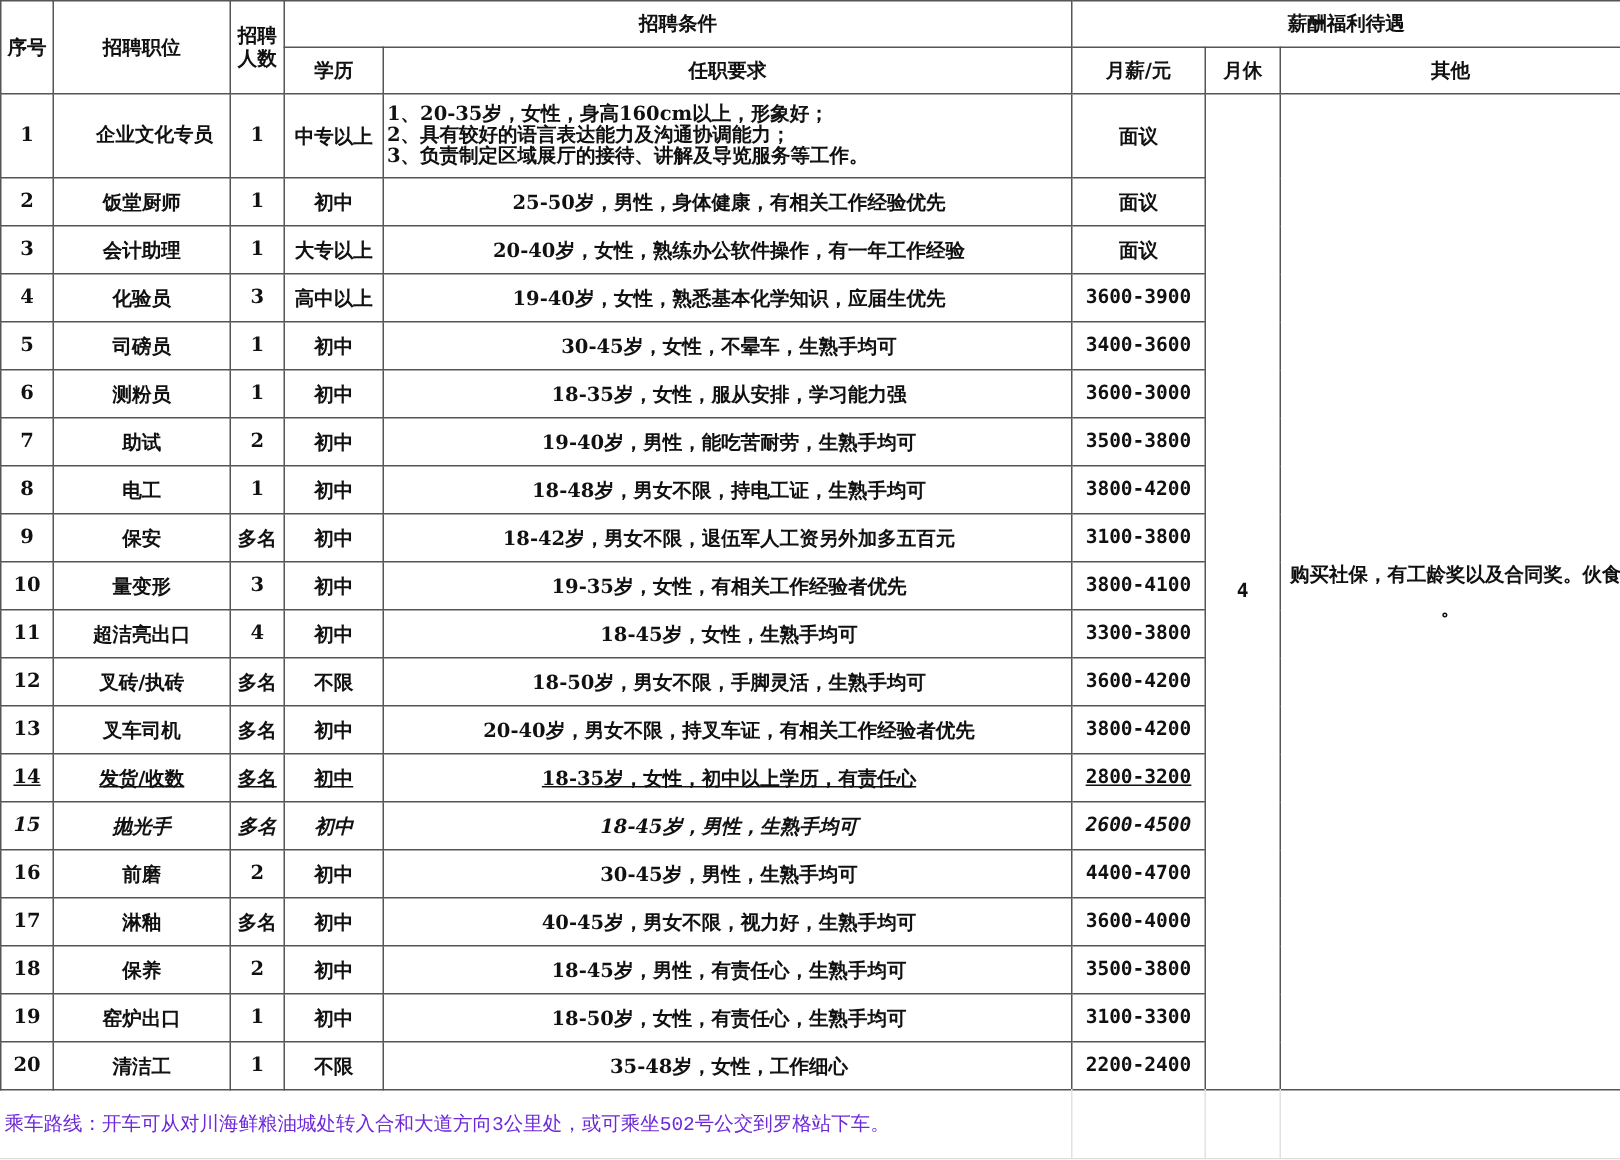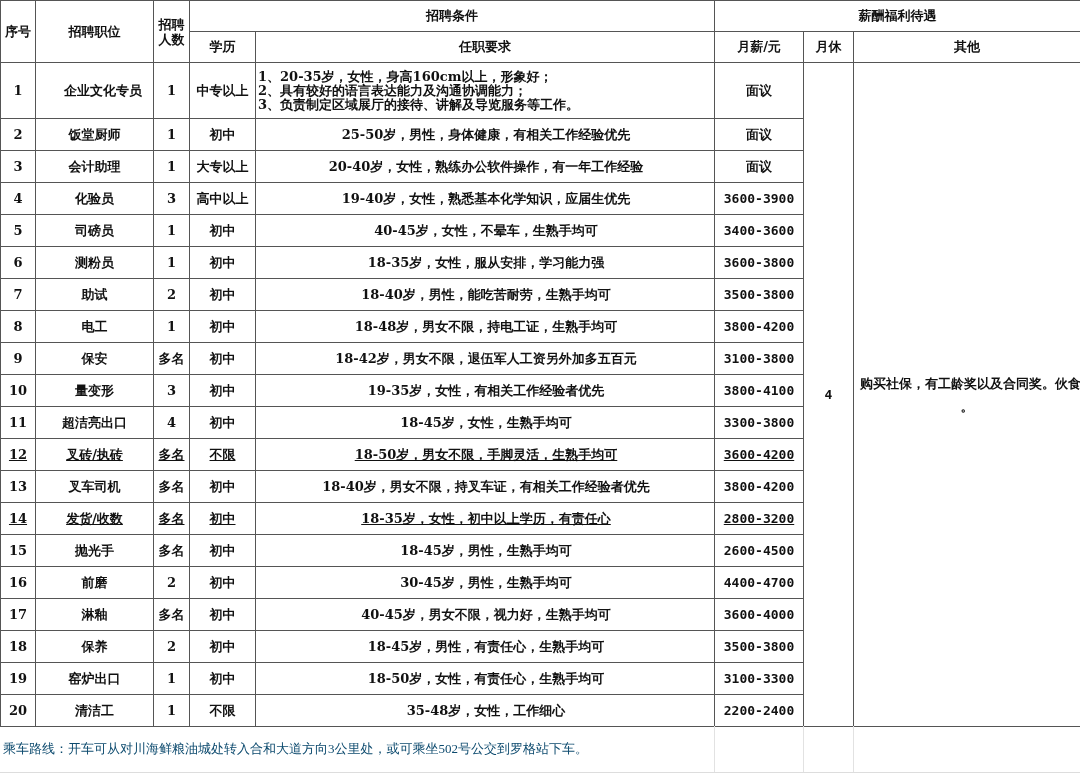--- a/index.html
+++ b/index.html
@@ -10,22 +10,22 @@
                   font-size:13px; font-weight:bold; overflow:hidden; white-space:nowrap; }
   td.hdr { font-size:13.5px; }
   td.req { text-align:center; padding-left:2px !important; font-weight:bold; font-size:12.5px; }
   td.req1 { text-align:left !important; padding-left:2px !important; font-size:11.5px; line-height:14px; white-space:normal; font-weight:bold;margin-left:20px; }
   td.salary { font-family:"DejaVu Sans Mono","Liberation Mono", monospace; font-size:12px; }
   td.other { text-align:left !important; font-weight:normal; font-family:"DejaVu Sans","Liberation Sans",sans-serif;
              font-size:13.5px; line-height:23px; white-space:normal; padding:0 6px !important; }
   td.other .dot { display:block; text-align:center; }
   .two-line { line-height:15px; white-space:normal; }
   .footer { position:absolute; left:0; top:726px; width:1080px; height:46px; border-bottom:1px solid #ddd; }
-  .footer .txt { position:absolute; left:3px; top:14px; font-family:Liberation Serif, serif;
-                 font-size:13px; font-weight:normal; color:#0c4a6e; white-space:nowrap; }
+  .footer .txt { position:absolute; left:3px; top:14px; font-family:Liberation Mono, monospace;
+                 font-size:13px; font-weight:normal; color:#6d28d9; white-space:nowrap; }
   .footer .vline { position:absolute; top:0; height:46px; border-left:1px solid #e2e2e2; }
 </style>
 </head>
 <body>
 
 <table class="grid">
   <colgroup>
     <col style="width:35px">
       <col style="width:118px">
       <col style="width:36px">
@@ -86,37 +86,37 @@
         <td>3</td>
         <td>高中以上</td>
         <td class="req">19-40岁，女性，熟悉基本化学知识，应届生优先</td>
         <td class="salary">3600-3900</td>
       </tr>
       <tr style="height: 32px;">
         <td>5</td>
         <td>司磅员</td>
         <td>1</td>
         <td>初中</td>
-        <td class="req">40-45岁，女性，不晕车，生熟手均可</td>
+        <td class="req">30-45岁，女性，不晕车，生熟手均可</td>
         <td class="salary">3400-3600</td>
       </tr>
       <tr style="height: 32px;">
         <td>6</td>
         <td>测粉员</td>
         <td>1</td>
         <td>初中</td>
         <td class="req">18-35岁，女性，服从安排，学习能力强</td>
-        <td class="salary">3600-3800</td>
+        <td class="salary">3600-3000</td>
       </tr>
       <tr style="height: 32px;">
         <td>7</td>
         <td>助试</td>
         <td>2</td>
         <td>初中</td>
-        <td class="req">18-40岁，男性，能吃苦耐劳，生熟手均可</td>
+        <td class="req">19-40岁，男性，能吃苦耐劳，生熟手均可</td>
         <td class="salary">3500-3800</td>
       </tr>
       <tr style="height: 32px;">
         <td>8</td>
         <td>电工</td>
         <td>1</td>
         <td>初中</td>
         <td class="req">18-48岁，男女不限，持电工证，生熟手均可</td>
         <td class="salary">3800-4200</td>
       </tr>
@@ -137,45 +137,45 @@
         <td class="salary">3800-4100</td>
       </tr>
       <tr style="height: 32px;">
         <td>11</td>
         <td>超洁亮出口</td>
         <td>4</td>
         <td>初中</td>
         <td class="req">18-45岁，女性，生熟手均可</td>
         <td class="salary">3300-3800</td>
       </tr>
-      <tr style="height: 32px; text-decoration: underline;">
+      <tr style="height: 32px;">
         <td>12</td>
         <td>叉砖/执砖</td>
         <td>多名</td>
         <td>不限</td>
         <td class="req">18-50岁，男女不限，手脚灵活，生熟手均可</td>
         <td class="salary">3600-4200</td>
       </tr>
       <tr style="height: 32px;">
         <td>13</td>
         <td>叉车司机</td>
         <td>多名</td>
         <td>初中</td>
-        <td class="req">18-40岁，男女不限，持叉车证，有相关工作经验者优先</td>
+        <td class="req">20-40岁，男女不限，持叉车证，有相关工作经验者优先</td>
         <td class="salary">3800-4200</td>
       </tr>
       <tr style="height: 32px; text-decoration: underline;">
         <td>14</td>
         <td>发货/收数</td>
         <td>多名</td>
         <td>初中</td>
         <td class="req">18-35岁，女性，初中以上学历，有责任心</td>
         <td class="salary">2800-3200</td>
       </tr>
-      <tr style="height: 32px;">
+      <tr style="height: 32px; font-style: italic;">
         <td>15</td>
         <td>抛光手</td>
         <td>多名</td>
         <td>初中</td>
         <td class="req">18-45岁，男性，生熟手均可</td>
         <td class="salary">2600-4500</td>
       </tr>
       <tr style="height: 32px;">
         <td>16</td>
         <td>前磨</td>

